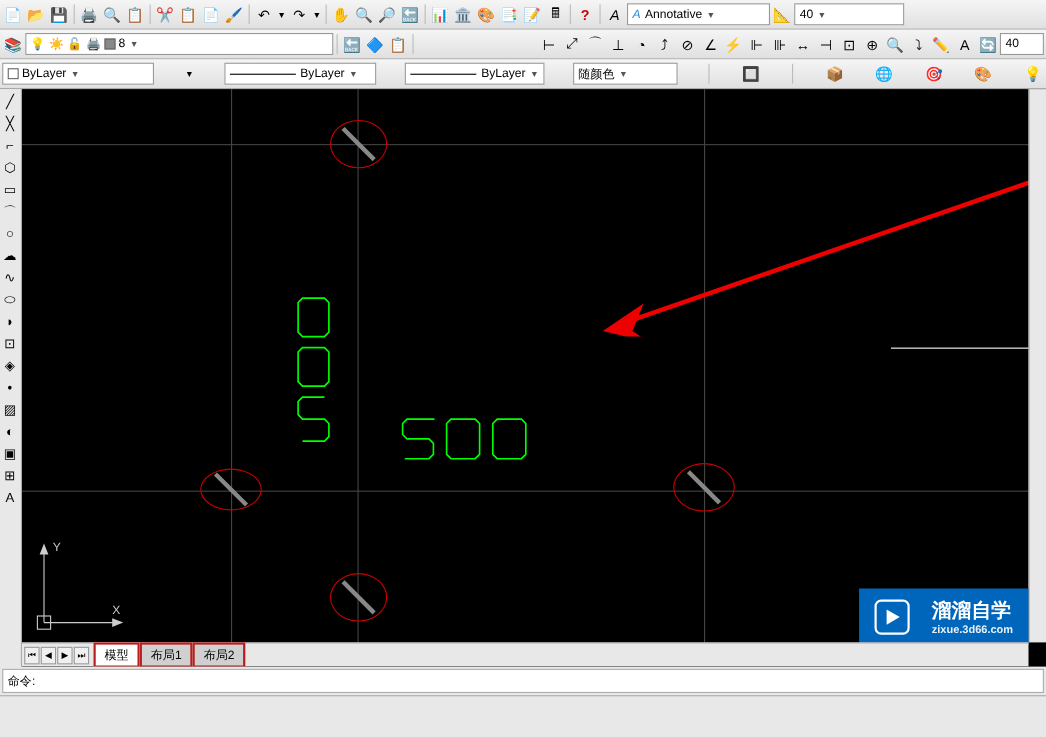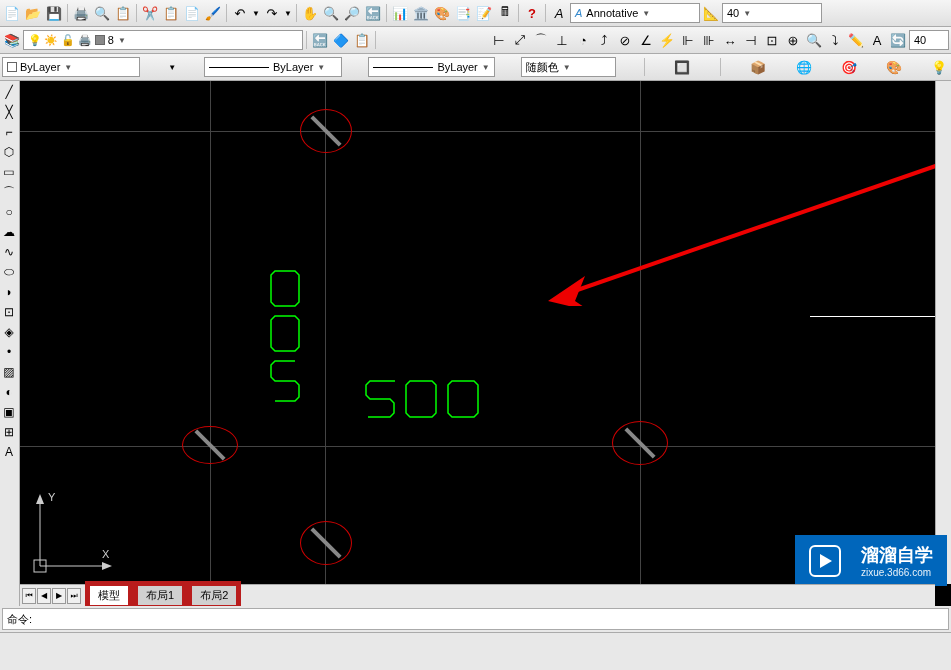--- a/index.html
+++ b/index.html
@@ -28,32 +28,32 @@
     .node-ellipse { position: absolute; border: 1px solid #cc0000; border-radius: 50%; }
     .node-tick { position: absolute; background: #888; transform: rotate(45deg); }
     
     .ucs-icon { position: absolute; left: 10px; bottom: 30px; }
     .ucs-line { stroke: #ccc; stroke-width: 1; fill: none; }
     .ucs-text { fill: #ccc; font-size: 11px; font-family: Arial; }
     
     .tabs-bar { height: 22px; background: #e8e8e8; border-top: 1px solid #aaa; display: flex; align-items: center; padding-left: 2px; }
     .tab-nav { display: flex; gap: 1px; margin-right: 4px; }
     .tab-nav-btn { width: 14px; height: 16px; border: 1px solid #999; background: #f0f0f0; display: flex; align-items: center; justify-content: center; font-size: 8px; cursor: pointer; }
-    .tab { padding: 2px 8px; background: #d0d0d0; border: 5px solid #b91c1c; font-size: 11px; cursor: pointer; }
+    .tab { padding: 2px 8px; background: #d0d0d0; border: 2px solid #b91c1c; font-size: 11px; cursor: pointer; }
     .tab.active { background: #fff; }
     
     .command-bar { height: 22px; background: #fff; border: 1px solid #aaa; display: flex; align-items: center; padding: 0 4px; margin: 2px; }
     
     .status-bar { height: 20px; background: #e8e8e8; border-top: 1px solid #aaa; display: flex; align-items: center; gap: 4px; padding: 0 4px; font-size: 10px; }
     
-    .watermark { position: absolute; right: 4px; bottom: 20px; background: #0066bb; color: #fff; padding: 8px 14px; display: flex; align-items: center; gap: 20px; }
+    .watermark { position: absolute; right: 16px; bottom: 20px; background: #0066bb; color: #fff; padding: 8px 14px; display: flex; align-items: center; gap: 20px; }
     .watermark-icon { width: 32px; height: 32px; border: 2px solid #fff; border-radius: 6px; display: flex; align-items: center; justify-content: center; }
     .watermark-text { display: flex; flex-direction: column; }
     .watermark-title { font-size: 18px; font-weight: bold; }
-    .watermark-url { font-size: 10px; opacity: 0.9; }
+    .watermark-url { font-size: 10px; opacity: 0.9; font-weight: bold; }
     
     .scrollbar-v { position: absolute; right: 0; top: 0; width: 16px; height: calc(100% - 22px); background: #e8e8e8; border-left: 1px solid #aaa; }
     
     .byLayer-line { display: inline-block; width: 60px; height: 1px; background: #000; vertical-align: middle; margin-right: 4px; }
     .color-swatch { display: inline-block; width: 10px; height: 10px; border: 1px solid #666; vertical-align: middle; margin-right: 3px; }
   </style>
 </head>
 <body>
 
 <div class="toolbar-row row1">

